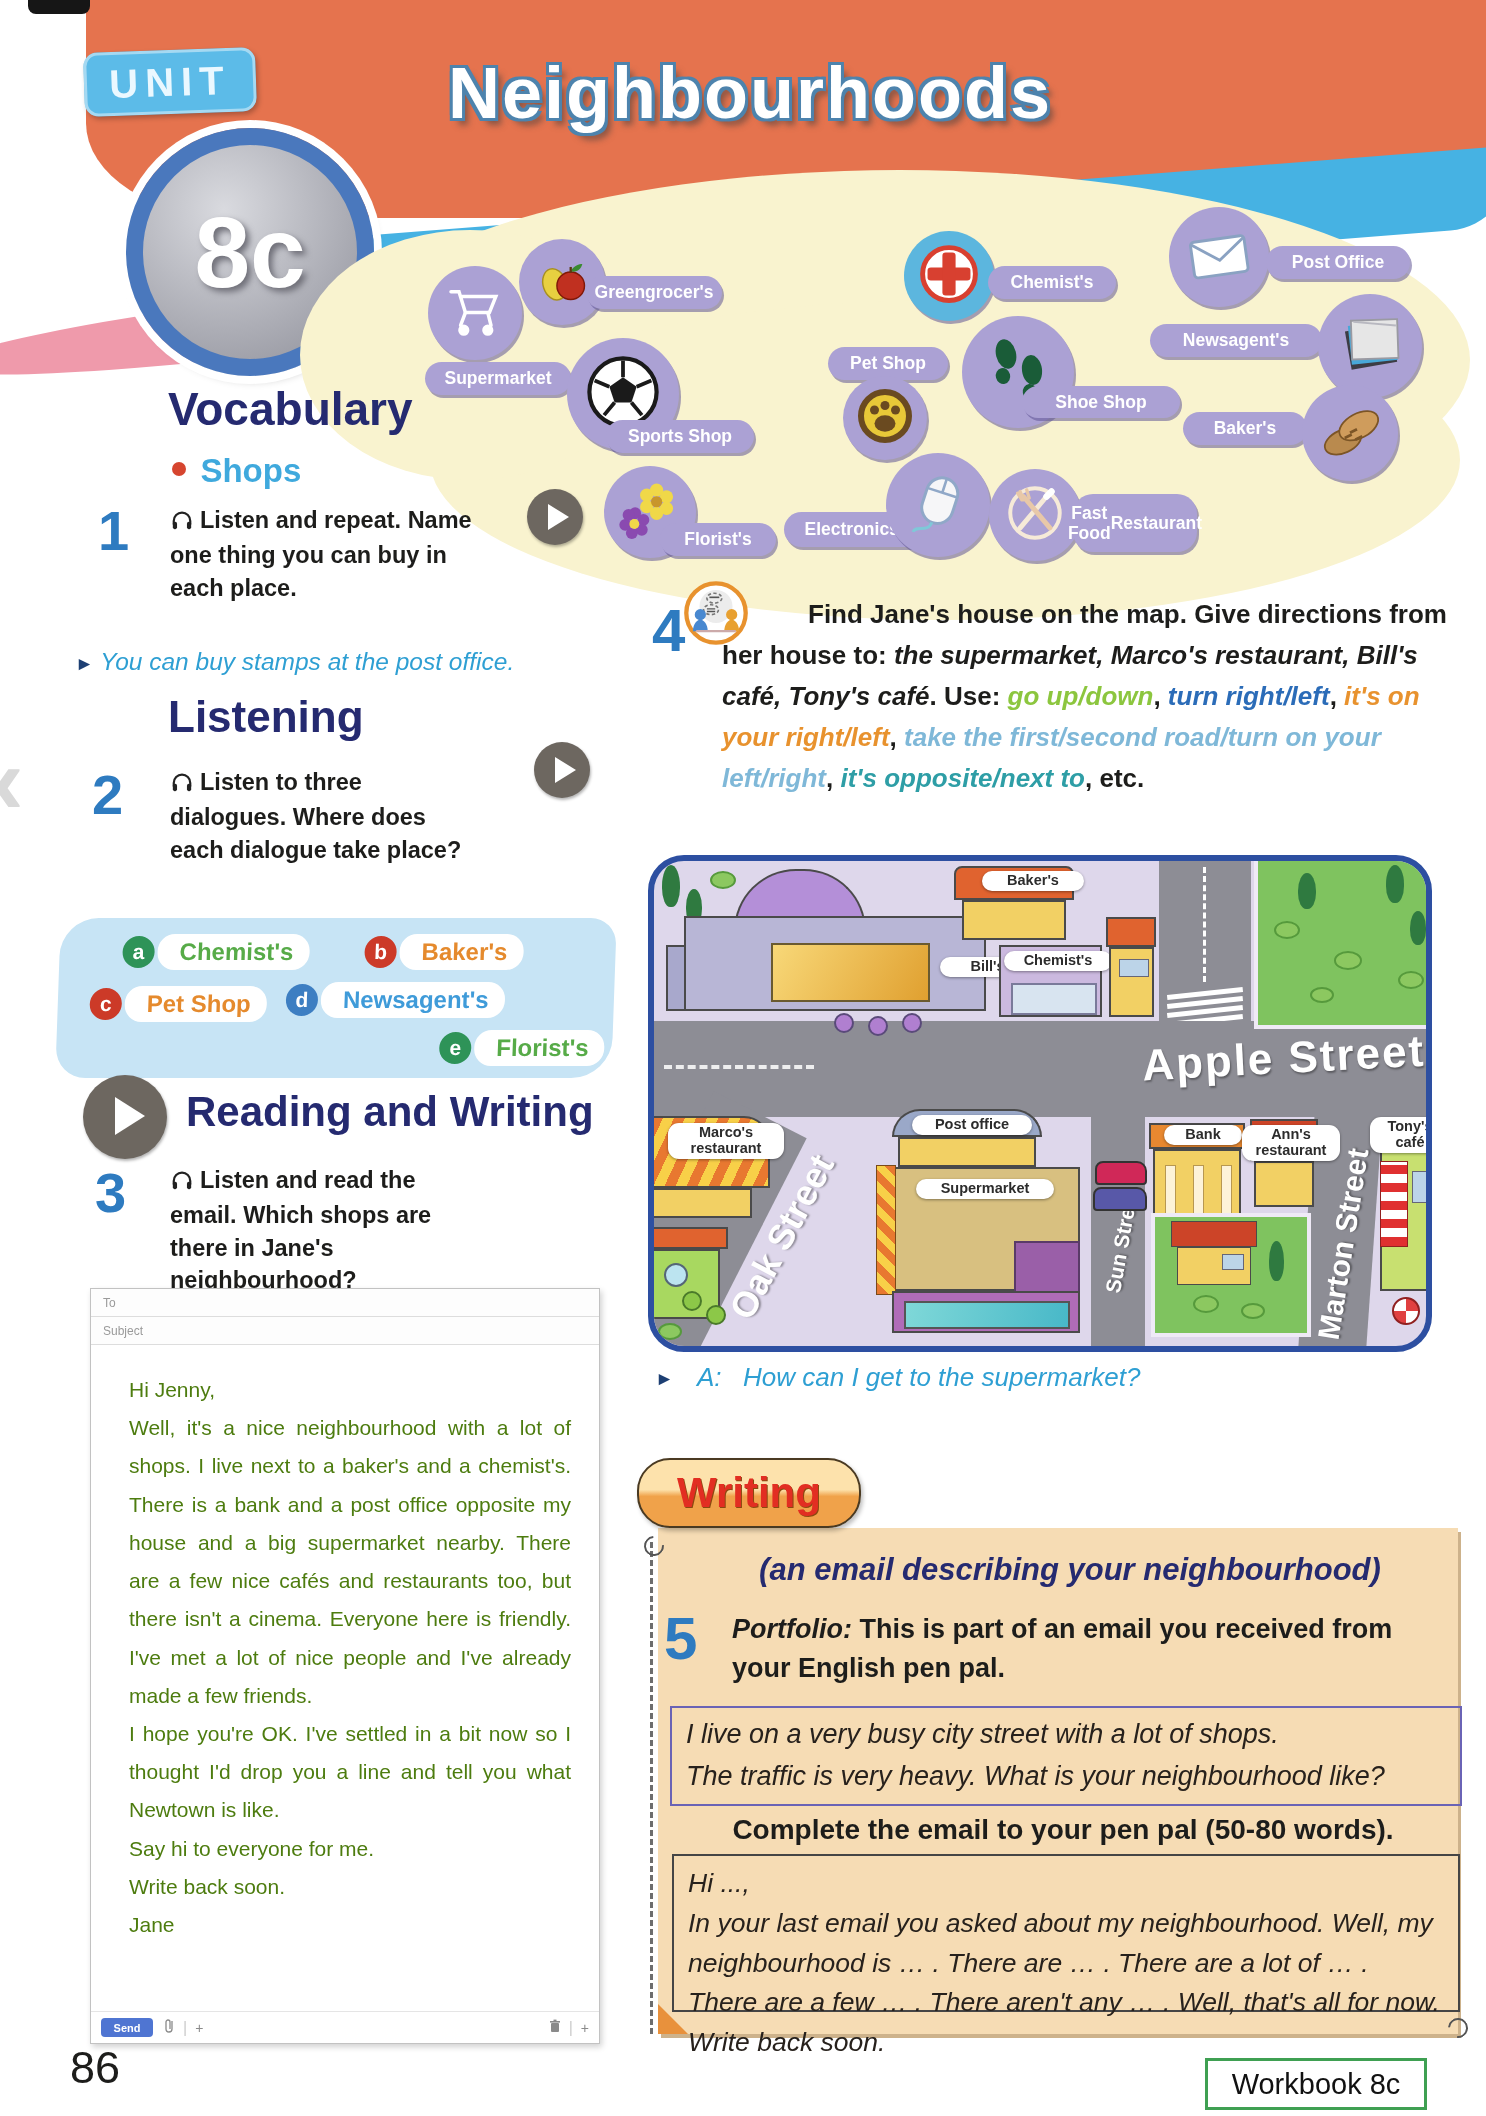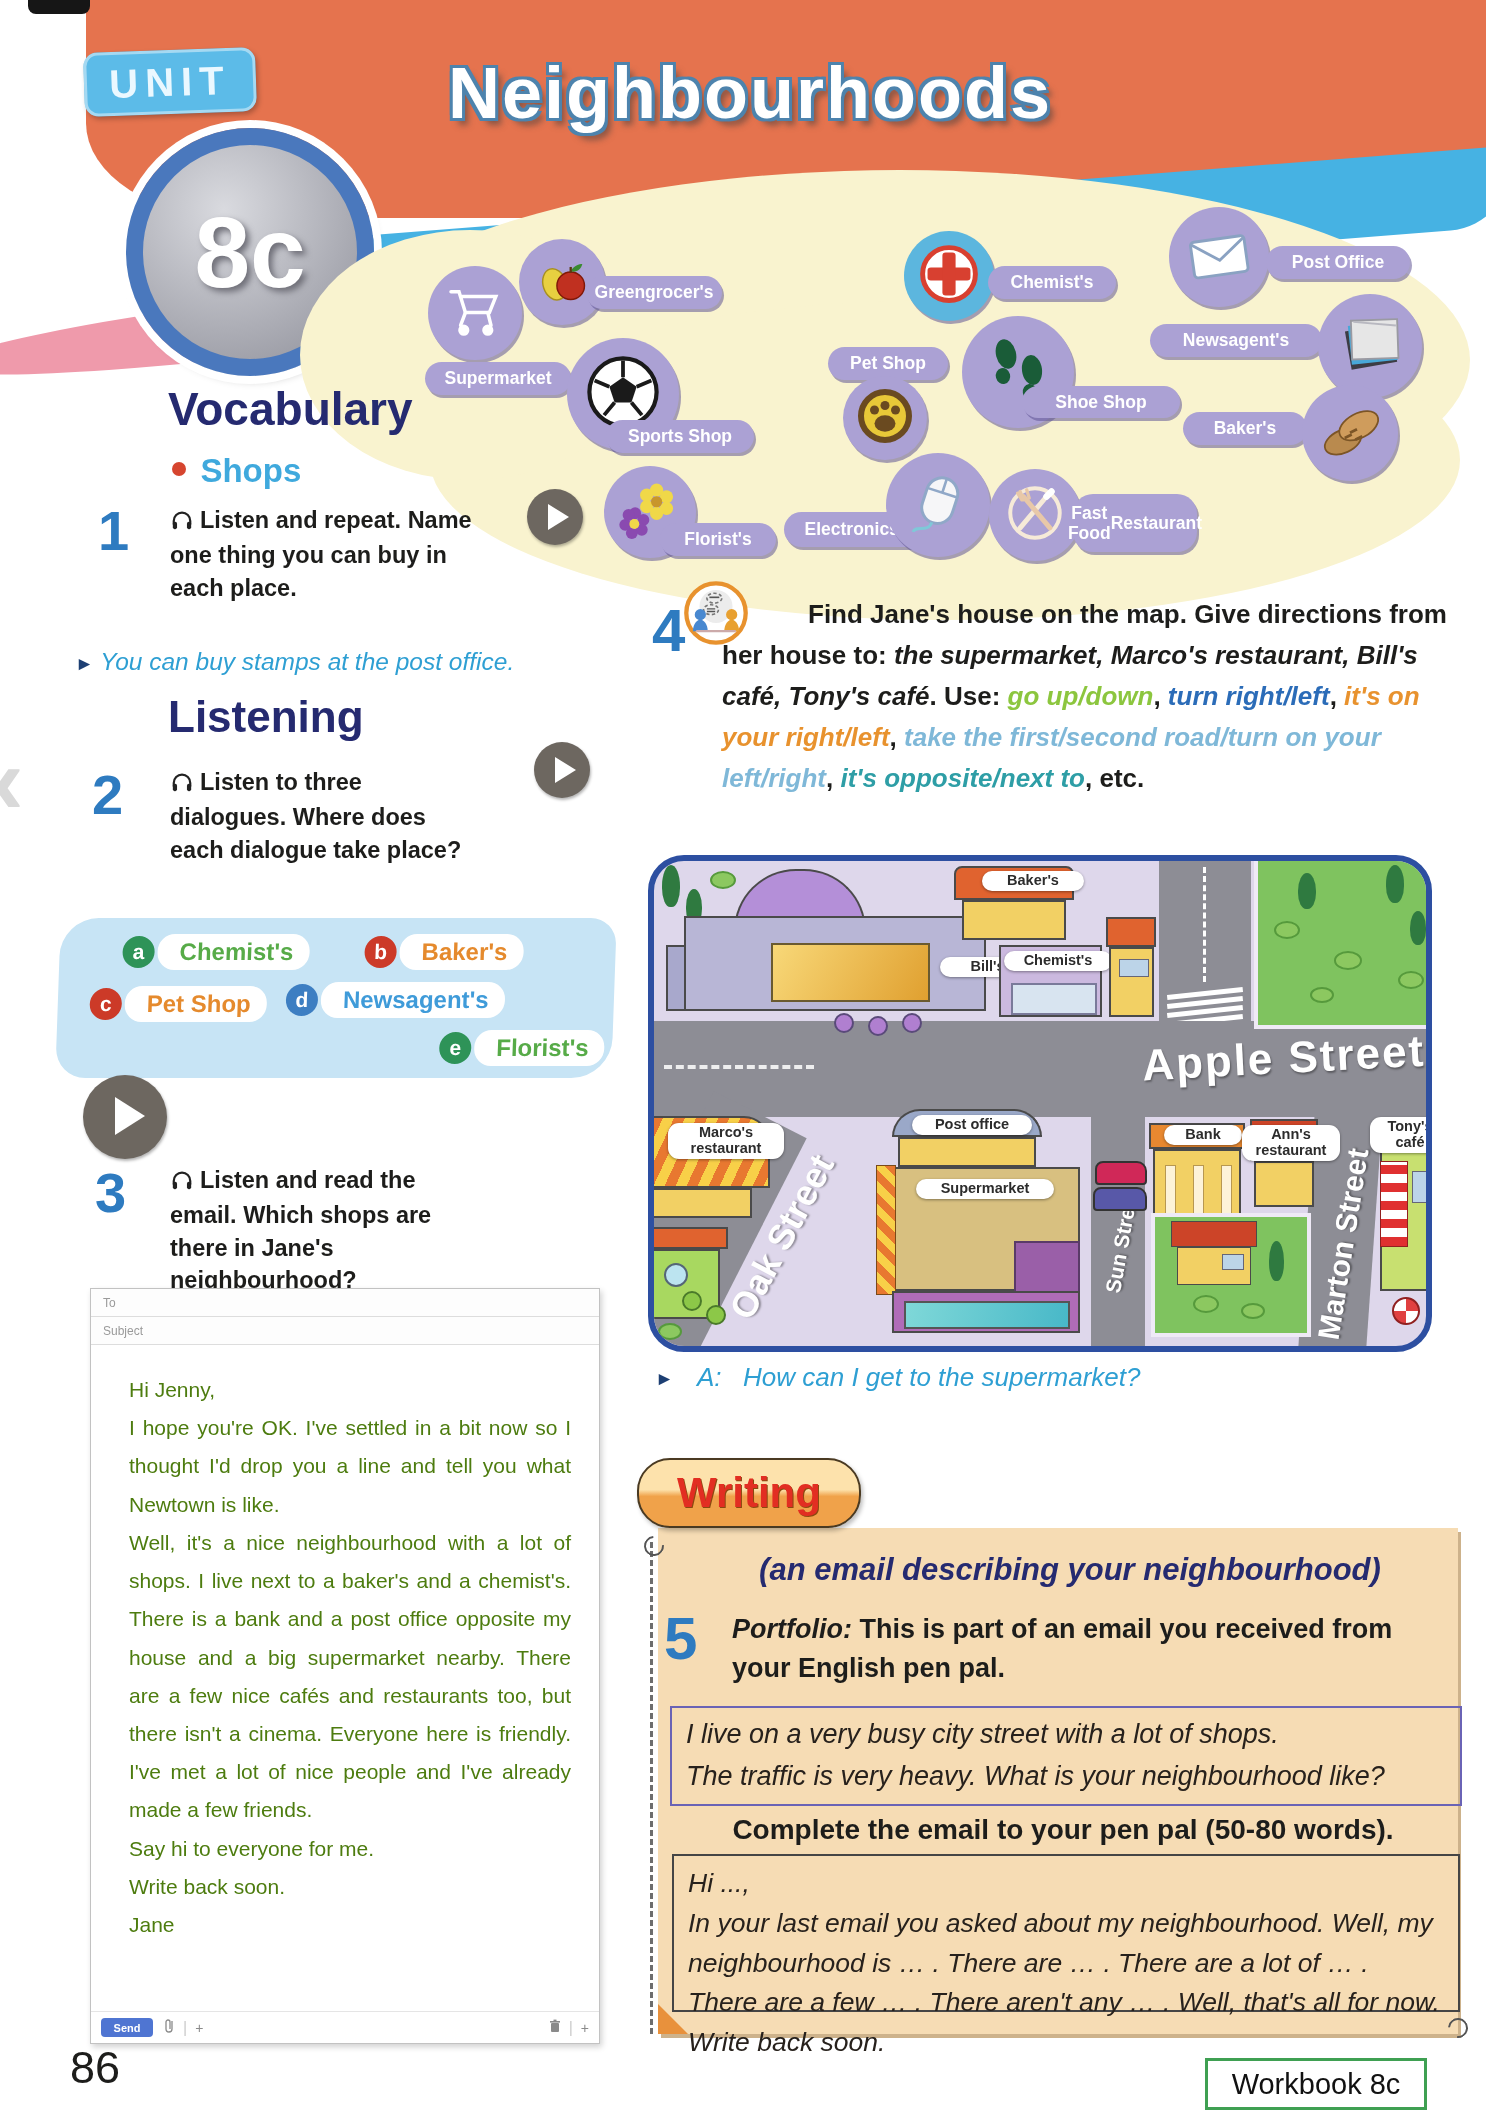--- a/index.html
+++ b/index.html
@@ -311,37 +311,38 @@
     <div class="opt-pill" style="left:340px;top:16px;color:#e58a2d;">Baker's</div>
     <div class="opt-letter" style="left:32px;top:70px;background:#cc3a28;">c</div>
     <div class="opt-pill" style="left:67px;top:68px;color:#e58a2d;">Pet Shop</div>
     <div class="opt-letter" style="left:228px;top:66px;background:#3d7ec2;">d</div>
     <div class="opt-pill" style="left:263px;top:64px;color:#3f9bd9;">Newsagent's</div>
     <div class="opt-letter" style="left:383px;top:114px;background:#2e9358;">e</div>
     <div class="opt-pill" style="left:418px;top:112px;color:#57ab48;">Florist's</div>
   </div>
 
   <div class="play-btn play-l" style="left:83px;top:1075px;width:84px;height:84px;"></div>
+  <div class="abs h-main" style="left:186px;top:1088px;font-size:42px;">Reading and Writing</div>
 
   <div class="abs ex-num" style="left:95px;top:1160px;font-size:56px;">3</div>
   <div class="abs ex-text" style="left:170px;top:1164px;width:316px;">
     <span class="hp-icon"><svg width="24" height="22" viewBox="0 0 24 24">
           <path d="M3 17v-4a9 9 0 0 1 18 0v4" fill="none" stroke="#222" stroke-width="2.4"></path>
           <rect x="2" y="14" width="4.6" height="8" rx="2" fill="#222"></rect>
           <rect x="17.4" y="14" width="4.6" height="8" rx="2" fill="#222"></rect>
         </svg></span><span>Listen and read the email. Which shops are there in Jane's neighbourhood?</span>
   </div>
 
   <div class="abs email-win">
     <div class="email-field">To</div>
     <div class="email-field">Subject</div>
     <div class="email-body">
       <p>Hi Jenny,</p>
+      <p>Well, it's a nice neighbourhood with a lot of shops. I live next to a baker's and a chemist's. There is a bank and a post office opposite my house and a big supermarket nearby. There are a few nice cafés and restaurants too, but there isn't a cinema. Everyone here is friendly. I've met a lot of nice people and I've already made a few friends.</p>
       <p>I hope you're OK. I've settled in a bit now so I thought I'd drop you a line and tell you what Newtown is like.</p>
-      <p>Well, it's a nice neighbourhood with a lot of shops. I live next to a baker's and a chemist's. There is a bank and a post office opposite my house and a big supermarket nearby. There are a few nice cafés and restaurants too, but there isn't a cinema. Everyone here is friendly. I've met a lot of nice people and I've already made a few friends.</p>
       <p>Say hi to everyone for me.</p>
       <p>Write back soon.</p>
       <p>Jane</p>
     </div>
     <div class="email-toolbar">
       <div class="send-btn">Send</div>
       <span style="margin-left:10px;"><svg width="12" height="16" viewBox="0 0 12 16">
             <path d="M9 3v8a3 3 0 0 1-6 0V4a2 2 0 0 1 4 0v7" fill="none" stroke="#8a8a8a" stroke-width="1.3"></path>
           </svg></span>
       <span style="color:#ccc;margin:0 8px;">|</span>

